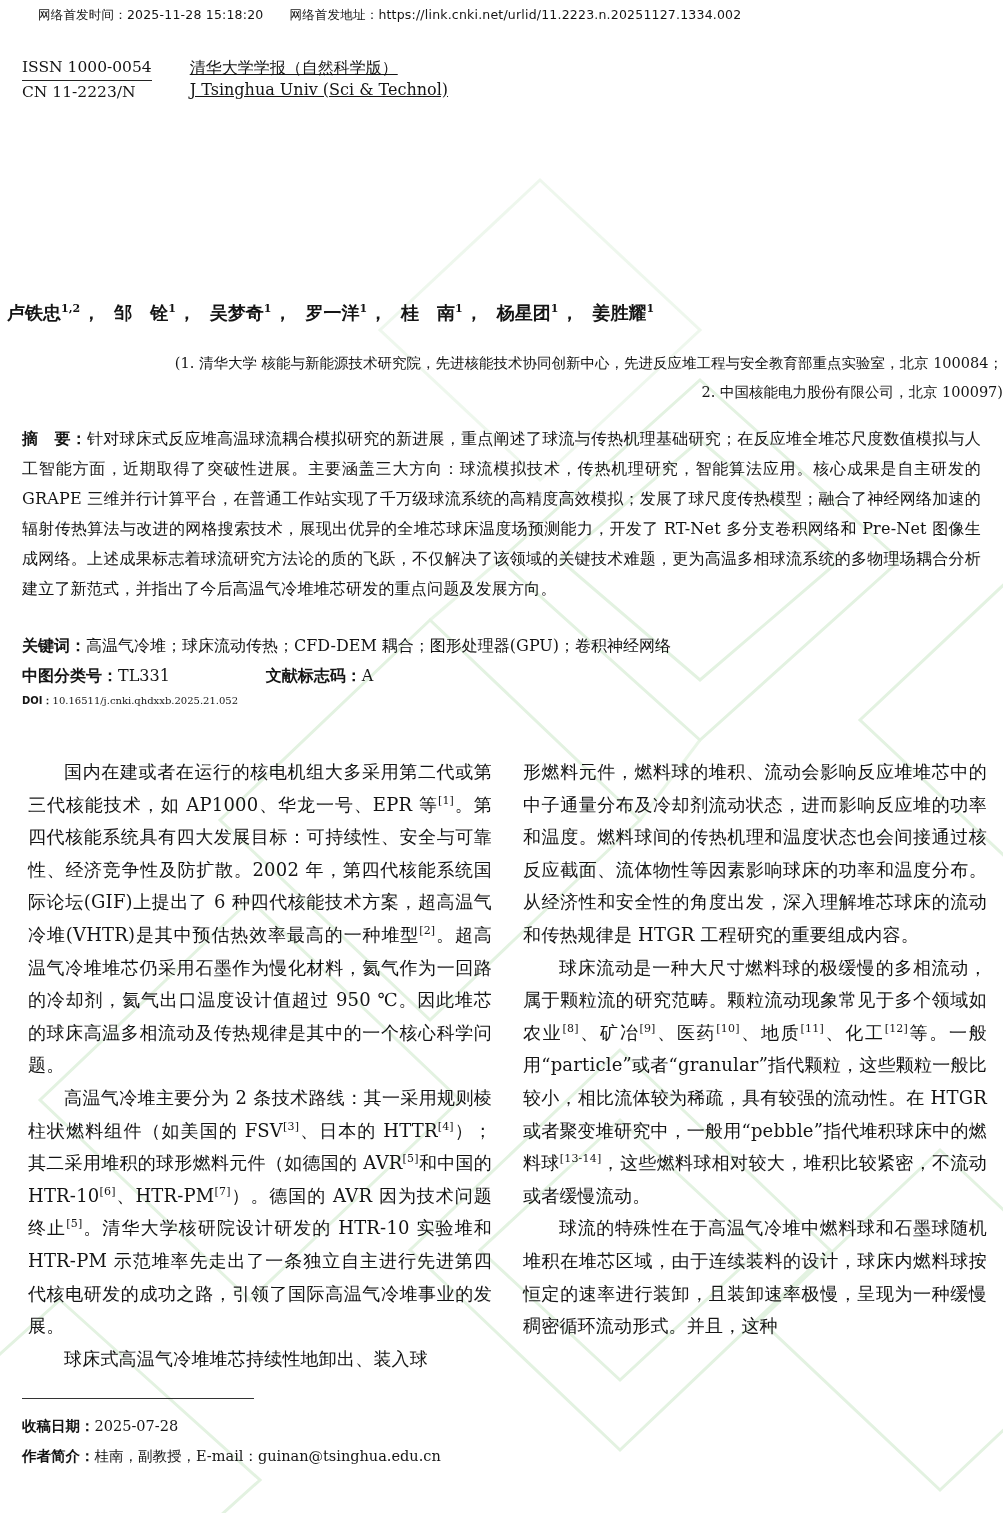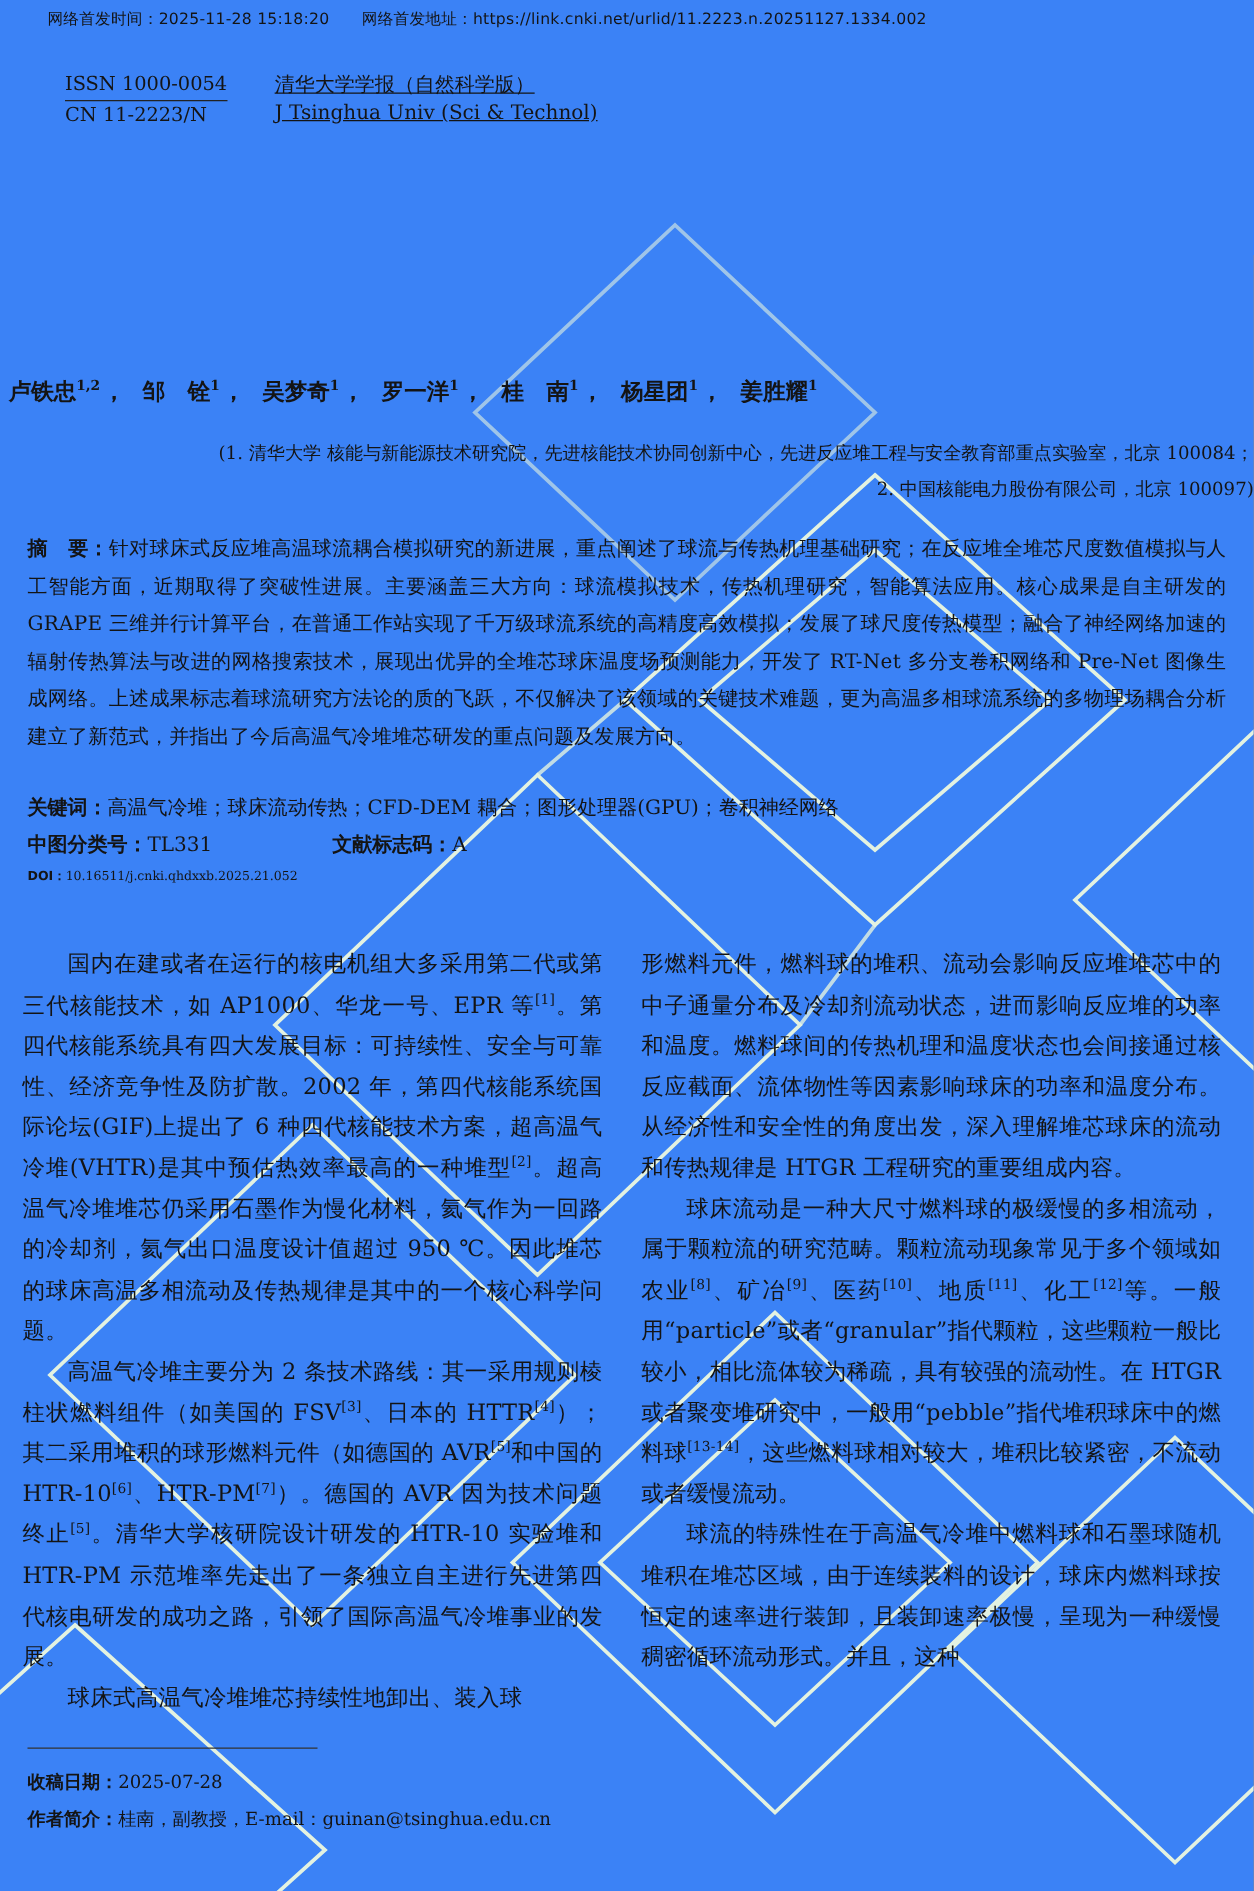--- a/index.html
+++ b/index.html
@@ -1,33 +1,33 @@
 <!DOCTYPE html>
 <html><head>
 <meta charset="utf-8">
 <style>
   * { margin:0; padding:0; box-sizing:border-box; }
   html,body { background:#888; }
   .page {
     position:relative; width:1003px; height:1513px; margin:0 auto;
-    background:#3b82f6; overflow:hidden; color:#141414;
+    background:#ffffff; overflow:hidden; color:#141414;
     font-family:"DejaVu Serif","Liberation Serif",serif;
   }
   .wm { position:absolute; inset:0; z-index:0; pointer-events:none; }
   .layer { position:absolute; z-index:1; }
 
   .net-header {
     top:7px; left:38px; right:20px;
     font-size:12.5px; letter-spacing:0.2px; white-space:nowrap;
     font-family:"DejaVu Sans","Liberation Sans",sans-serif;
   }
   .net-header .seg { margin-right:26px; }
 
   .masthead { top:57px; left:22px; display:flex; align-items:flex-start; }
-  .issn-block { font-size:15.5px; line-height:21px;margin-left:30px; }
+  .issn-block { font-size:15.5px; line-height:21px; }
   .issn-top { border-bottom:1.5px solid #222; padding-bottom:2px; }
   .issn-bottom { padding-top:1px; }
   .journal-block { margin-left:38px; font-size:16px; line-height:21.5px;text-decoration:underline; }
 
   .title {
     top:206px; left:0; width:100%; text-align:center;
     font-size:33px; font-weight:bold; letter-spacing:2.5px;
     font-family:"DejaVu Serif","Liberation Serif",serif;
   }
 
@@ -42,21 +42,21 @@
 
   .abstract {
     top:424px; left:22px; width:959px;
     font-size:16px; line-height:30px; text-align:justify; letter-spacing:0.2px;
   }
   .keywords { top:636px; left:22px; width:959px; font-size:16px; }
   .clc-line { top:666px; left:22px; width:959px; font-size:16px; }
   .clc-gap { margin-left:96px; }
   .doi-line { top:694px; left:22px; width:959px; font-size:10px; }
 
-  .columns { top:756px; left:18px; width:959px; display:flex; }
+  .columns { top:756px; left:28px; width:959px; display:flex; }
   .col { width:464px; font-size:18px; line-height:32.6px; text-align:justify; letter-spacing:0.2px; }
   .col-left { margin-right:31px; }
   .p-indent { text-indent:2em; }
   sup.ref { font-size:11px; line-height:0; }
 
   .fn-rule { top:1398px; left:22px; width:232px; border-top:1.5px solid #333; height:0; }
   .footnote { top:1412px; left:22px; width:640px; font-size:14.5px; line-height:29.5px; }
   .footnote .lab { font-size:14.5px; }
 </style>
 </head>

